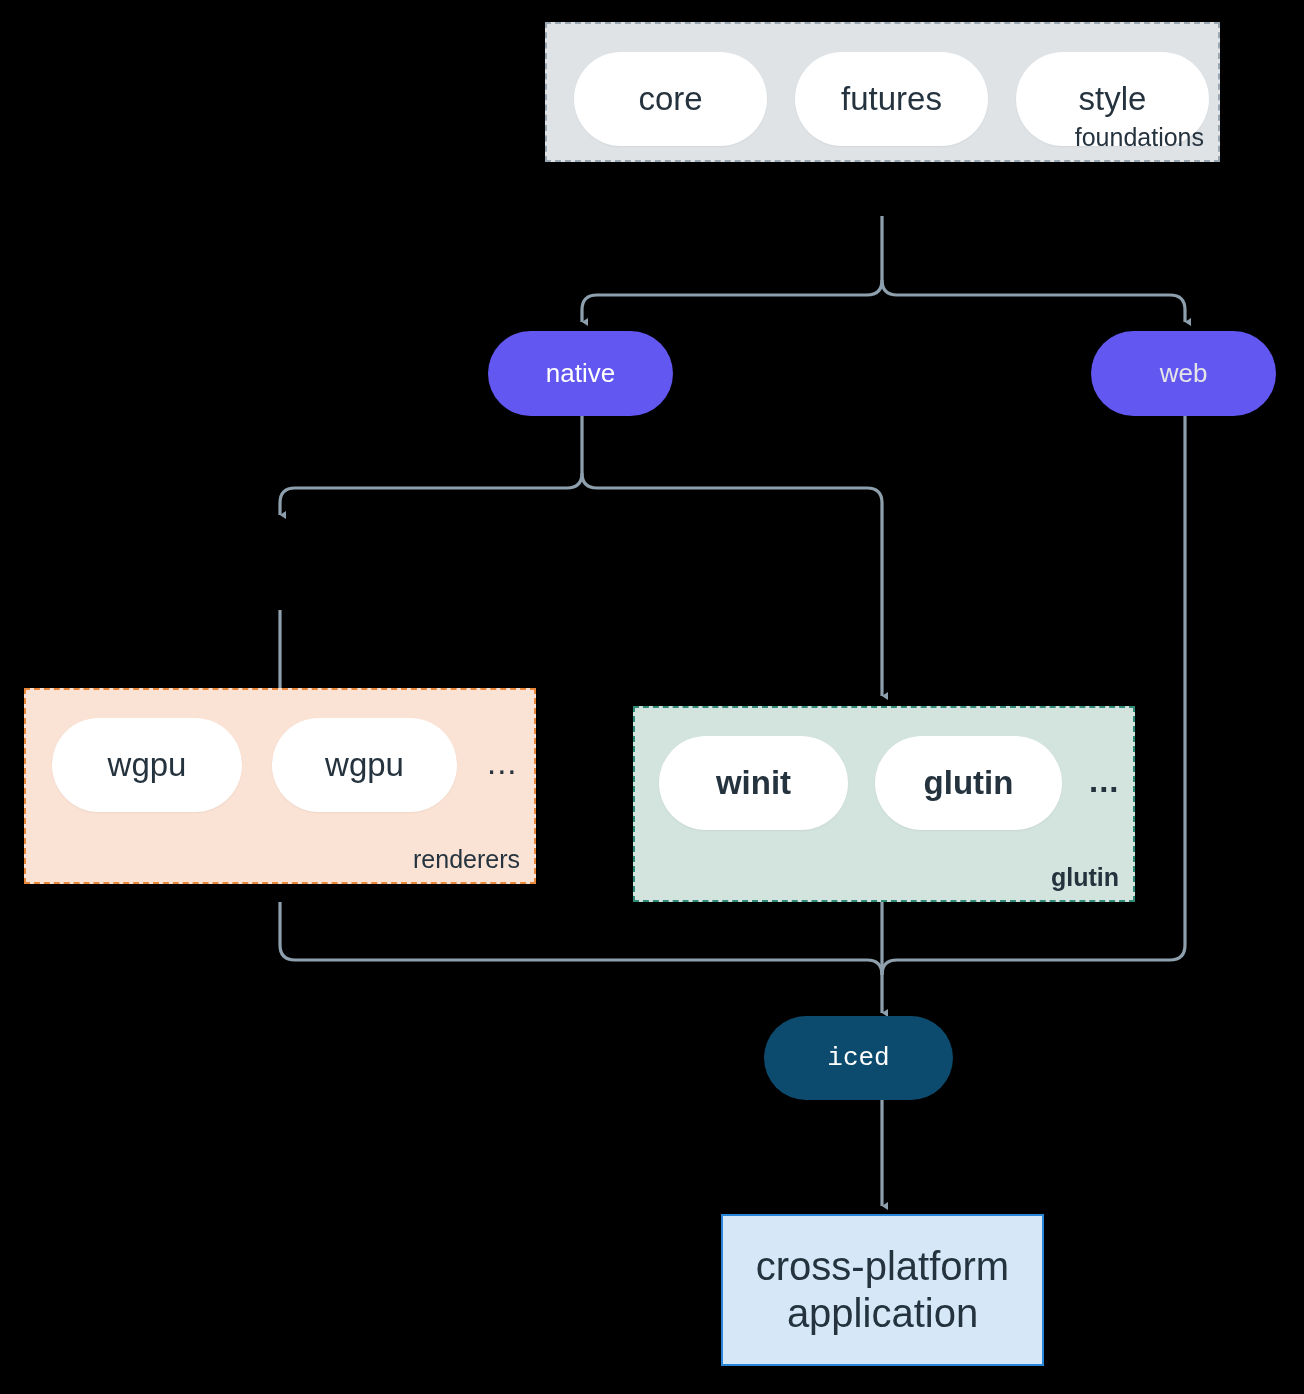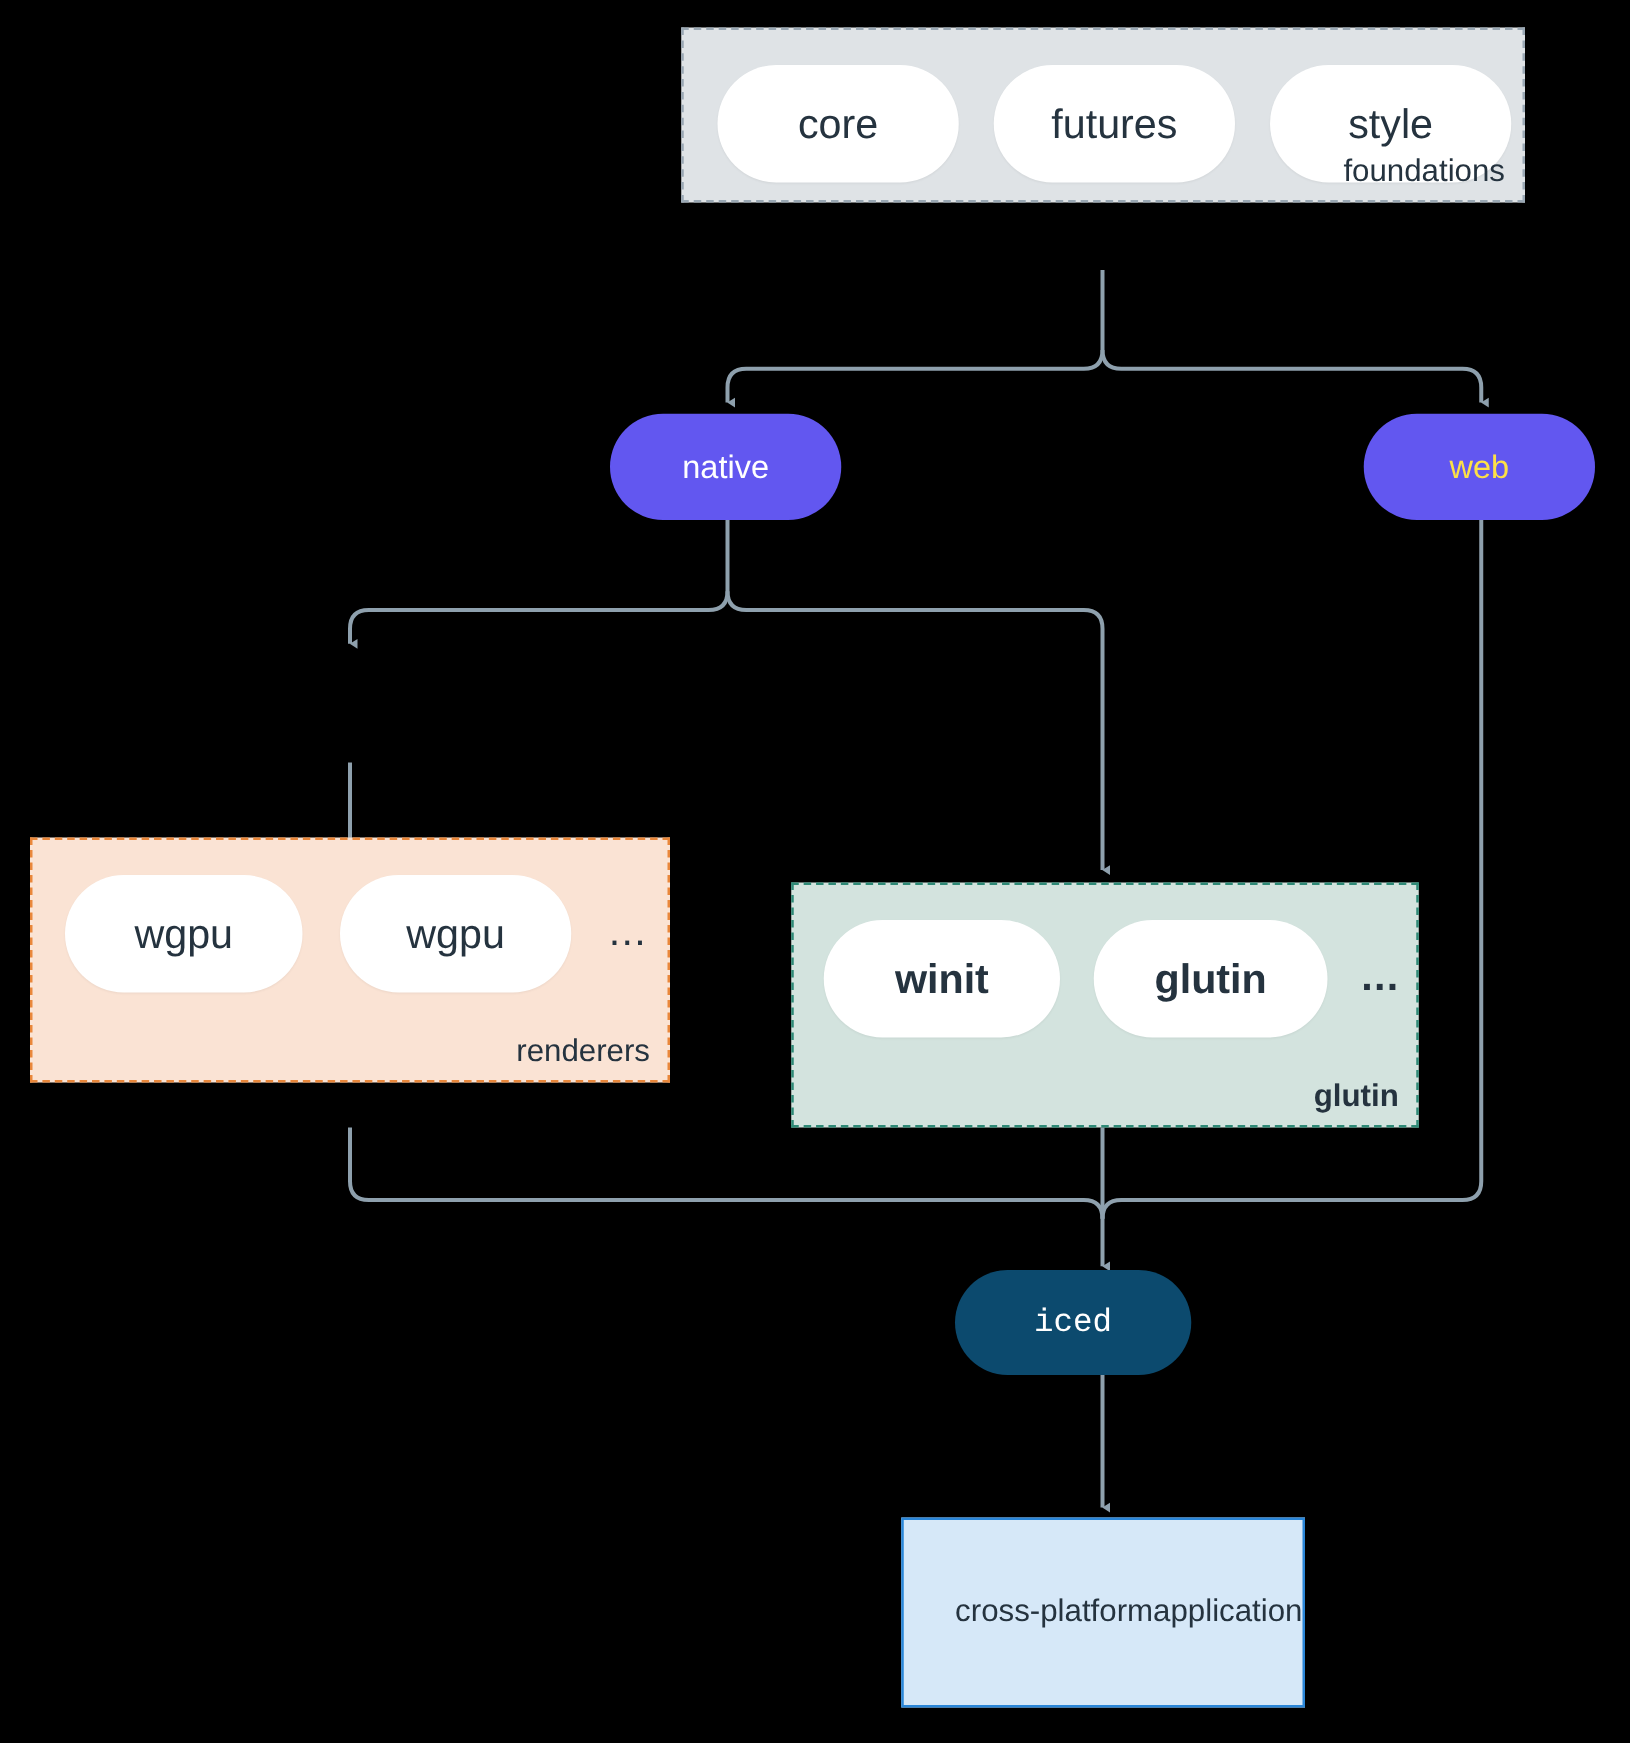--- a/index.html
+++ b/index.html
@@ -80,23 +80,22 @@
   
   .pill {
     border-radius: 999px;
     color: #ffffff;
     font-size: 26px;
   }
   
   .rect-node {
     border-width: 2px;
     border-style: solid;
-    font-size: 25px;
-    flex-direction: row;
-    justify-content: flex-end;
+    font-size: 40px;
+    flex-direction: column;
   }
   .rect-node span { display: block; }
 </style>
 </head>
 <body>
 
 <div id="diagram-root">
 
   <svg id="edges-layer" viewBox="0 0 1304 1394" width="1304" height="1394" aria-hidden="true">
     <defs>
@@ -125,21 +124,21 @@
   <div class="group" style="left:545px; top:22px; width:675px; height:140px;
               background:#dfe3e6; border-color:#9aa8b4;">
     <div class="group-items" style="left:27px; top:28px; gap:28px;">
       <div class="subpill" style="width:193px;">core</div>
       <div class="subpill" style="width:193px;">futures</div>
       <div class="subpill" style="width:193px;">style</div>
     </div>
     <div class="group-label">foundations</div>
   </div>
 
-  <div class="group" style="left:24px; top:670px; width:512px; height:196px;
+  <div class="group" style="left:24px; top:688px; width:512px; height:196px;
               background:#fae3d4; border-color:#e9873b;">
     <div class="group-items" style="left:26px; top:28px; gap:30px;">
       <div class="subpill" style="width:190px;">wgpu</div>
       <div class="subpill" style="width:185px;">wgpu</div>
       <div class="ellipsis">...</div>
     </div>
     <div class="group-label">renderers</div>
   </div>
 
   <div class="group" style="left:633px; top:706px; width:502px; height:196px;
@@ -149,21 +148,21 @@
       <div class="subpill" style="width:187px;">glutin</div>
       <div class="ellipsis">...</div>
     </div>
     <div class="group-label">glutin</div>
   </div>
 
   <div class="node pill" style="left:488px; top:331px; width:185px; height:85px;
               background:#6257f0; color:#ffffff;">native</div>
 
   <div class="node pill" style="left:1091px; top:331px; width:185px; height:85px;
-              background:#6257f0; color:#fde047;">web</div>
+              background:#6257f0; color:#e5e5e5;">web</div>
 
 
   <div class="node pill" style="left:764px; top:1016px; width:189px; height:84px;
               background:#0c4a6e; color:#ffffff;font-family:Liberation Mono, monospace;">iced</div>
 
   <div class="node rect-node" style="left:721px; top:1214px; width:323px; height:152px;
               background:#d6e8f8; border-color:#2a86d8; color:#25333f;">
     <span>cross-platform</span>
     <span>application</span>
   </div>

